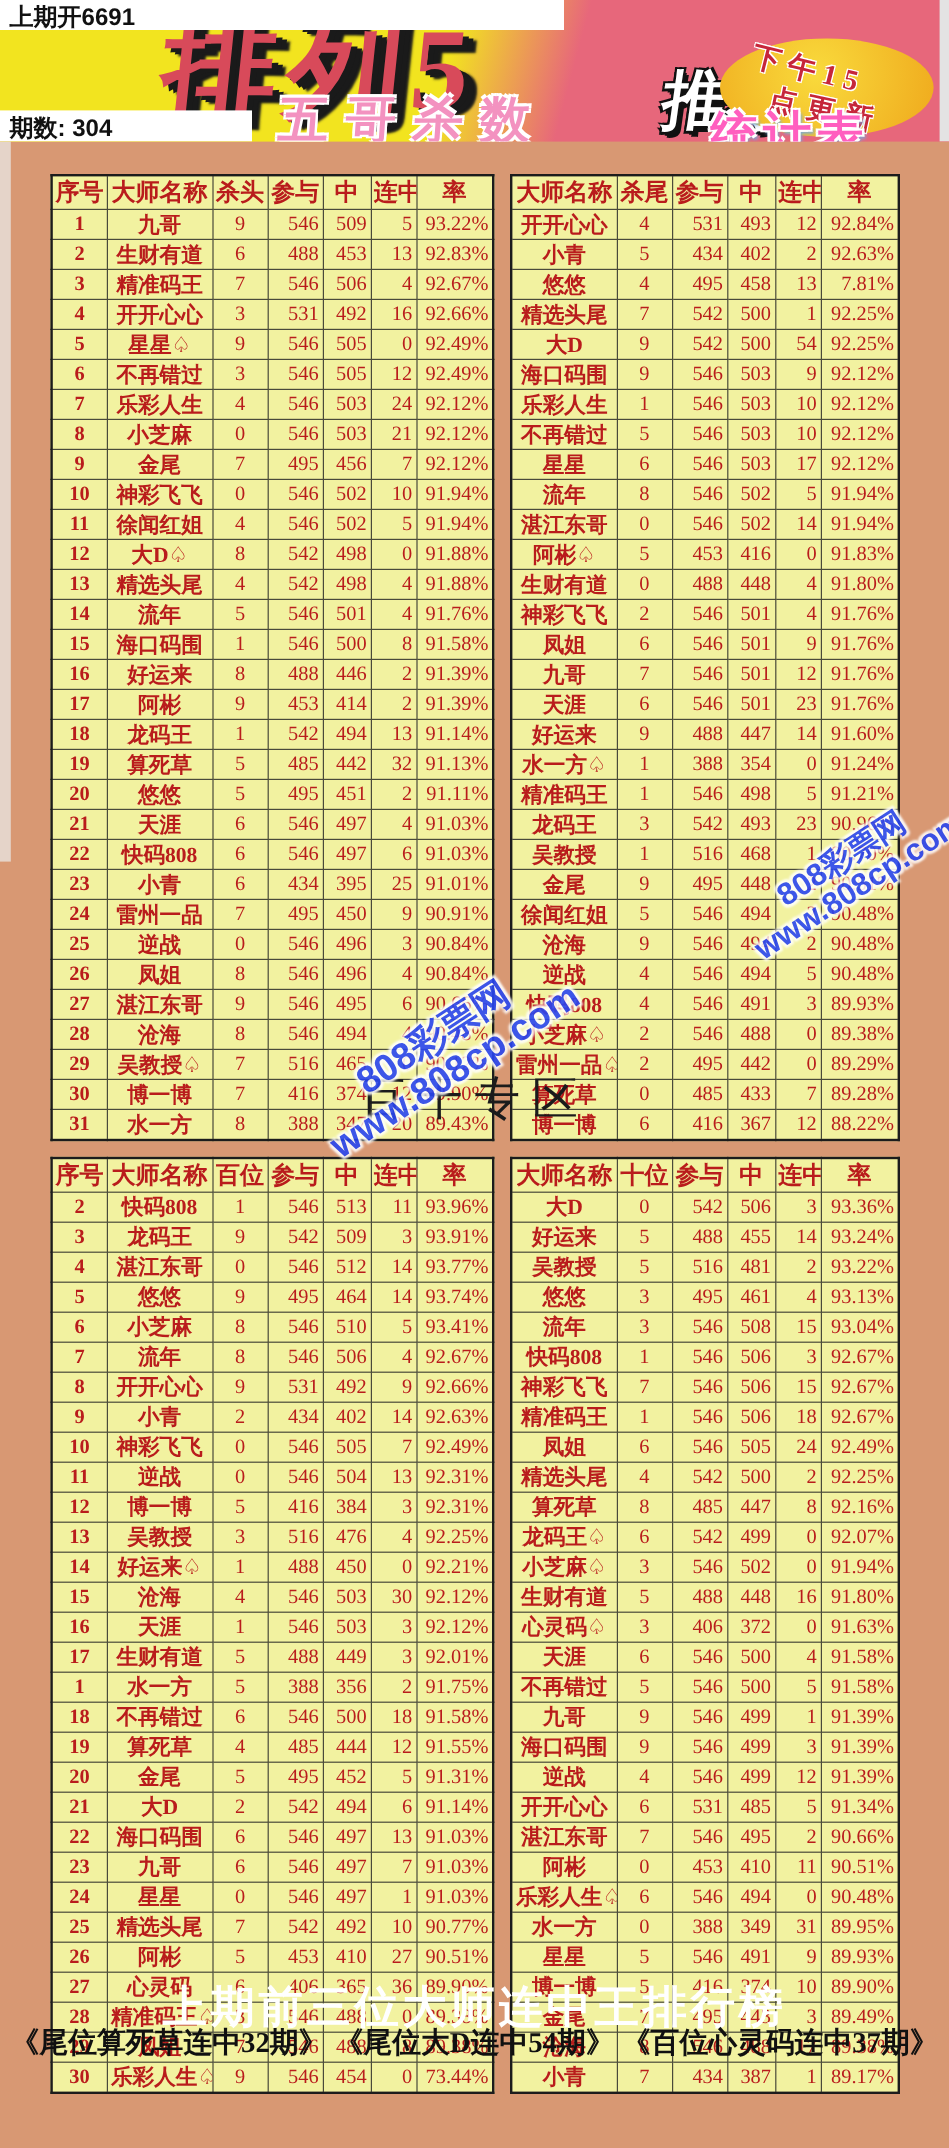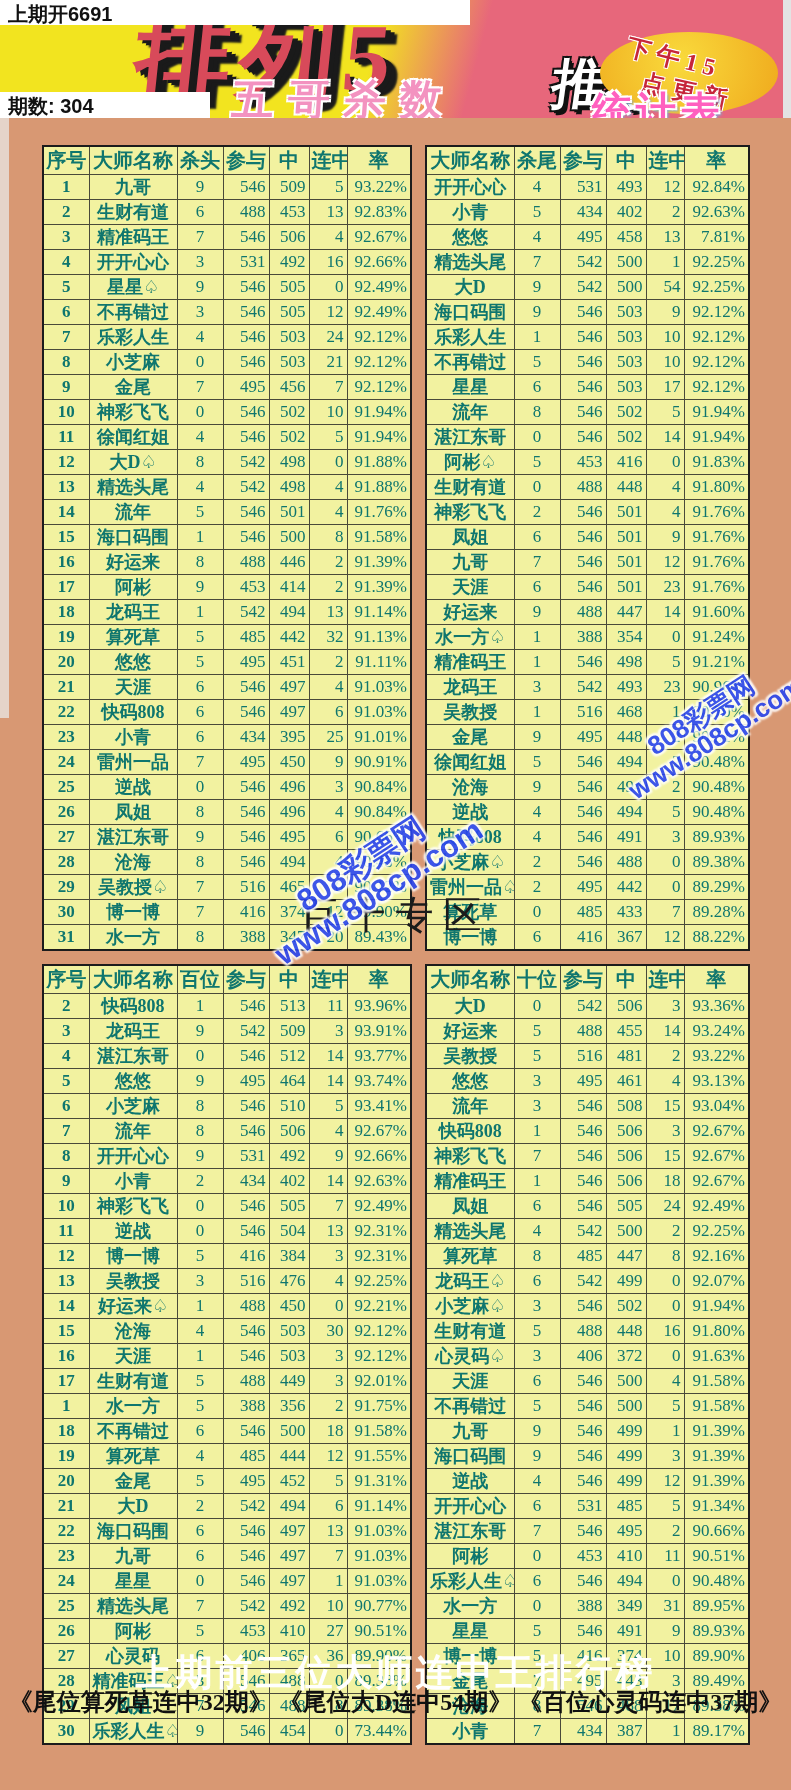--- a/index.html
+++ b/index.html
@@ -34,21 +34,21 @@
             transform:rotate(12deg);letter-spacing:8px;
             text-shadow:-1px -1px 0 #fff,1px -1px 0 #fff,-1px 1px 0 #fff,1px 1px 0 #fff;}
   .title-stat{position:absolute;left:592px;top:84px;font-size:40px;font-weight:bold;color:#FF5FBF;
               letter-spacing:4px;
               text-shadow:-2px -2px 0 #fff,2px -2px 0 #fff,-2px 2px 0 #fff,2px 2px 0 #fff,3px 3px 3px #7ad;}
   .edge-right{position:absolute;right:0;top:0;width:8px;height:118px;background:#e3e3e3;}
   .edge-left{position:absolute;left:0;top:118px;width:9px;height:600px;background:#e9e4de;opacity:.8;}
 
   
   .tbl{position:absolute;border-collapse:collapse;table-layout:fixed;background:#F2F2A0;
-       border:2px solid #1c1c1c;color:#0f766e;}
+       border:2px solid #1c1c1c;color:#b91c1c;}
   .tbl th{border:1px solid #4a4a3a;font-size:20px;font-weight:bold;height:25px;padding:0 2px;
           text-align:center;white-space:nowrap;overflow:hidden;}
   .tbl td{border:1px solid #4a4a3a;font-size:17px;padding:0 3px;white-space:nowrap;overflow:hidden;}
   .t-top td{height:21.5px;}
   .t-bot td{height:21px;}
   .c7 td:nth-child(1){text-align:center;font-weight:bold;}
   .c7 td:nth-child(2){text-align:center;font-weight:bold;font-size:18px;}
   .c7 td:nth-child(3){text-align:center;}
   .c7 td:nth-child(n+4){text-align:right;}
   .c6 td:nth-child(1){text-align:center;font-weight:bold;font-size:18px;}

